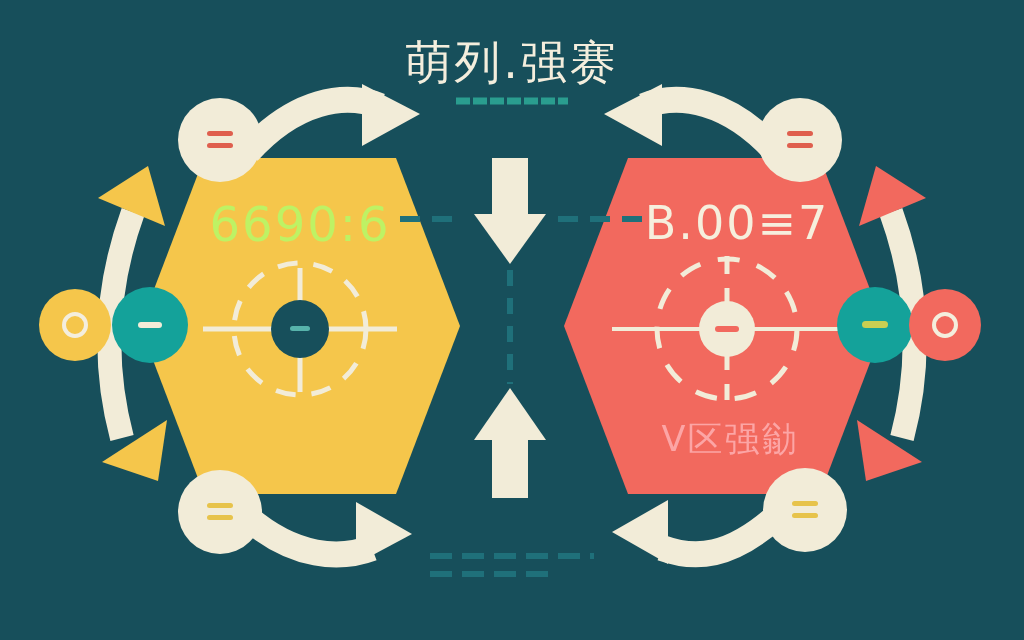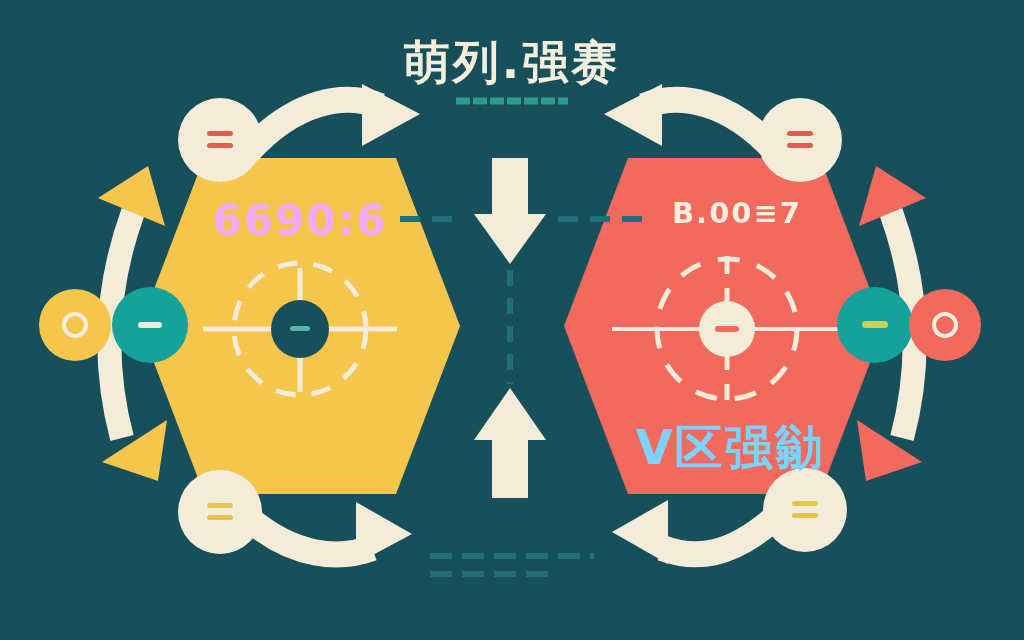--- a/index.html
+++ b/index.html
@@ -5,26 +5,26 @@
   html,body{margin:0;padding:0;}
   #canvas{
     position:relative;width:1024px;height:640px;overflow:hidden;
     background:#174f5b;
     font-family:"DejaVu Sans","Liberation Sans",sans-serif;
   }
   .hex{position:absolute;clip-path:polygon(20% 0,80% 0,100% 50%,80% 100%,20% 100%,0 50%);}
   #hex-left{left:140px;top:158px;width:320px;height:336px;background:#f5c64b;}
   #hex-right{left:564px;top:158px;width:320px;height:336px;background:#f2695e;}
   svg.overlay{position:absolute;left:0;top:0;z-index:5;}
-  .txt{position:absolute;z-index:10;text-align:center;font-weight:bold;}
+  .txt{position:absolute;z-index:10;text-align:center;font-weight:normal;}
   #title{left:312px;top:32px;width:400px;font-size:46px;color:#f4eedd;letter-spacing:3px;}
-  #value-left{left:160px;top:196px;width:280px;font-size:42px;color:#f0abfc;letter-spacing:2px;text-align:center;}
+  #value-left{left:160px;top:196px;width:280px;font-size:48px;color:#bef264;letter-spacing:2px;text-align:center;}
   #label-left{left:140px;top:416px;width:320px;font-size:35px;color:#1d4f59;letter-spacing:2px;}
-  #value-right{left:587px;top:196px;width:300px;font-size:29px;color:#f6efdd;letter-spacing:2px;}
-  #label-right{left:580px;top:416px;width:300px;font-size:48px;color:#7dd3fc;letter-spacing:2px;text-align:center;}
+  #value-right{left:587px;top:196px;width:300px;font-size:46px;color:#f6efdd;letter-spacing:2px;}
+  #label-right{left:580px;top:416px;width:300px;font-size:35px;color:#fca5a5;letter-spacing:2px;text-align:center;}
 </style>
 </head>
 <body>
 
 <div id="canvas">
 
   <div class="hex" id="hex-left"></div>
   <div class="hex" id="hex-right"></div>
 
   <svg class="overlay" width="1024" height="640" viewBox="0 0 1024 640">

